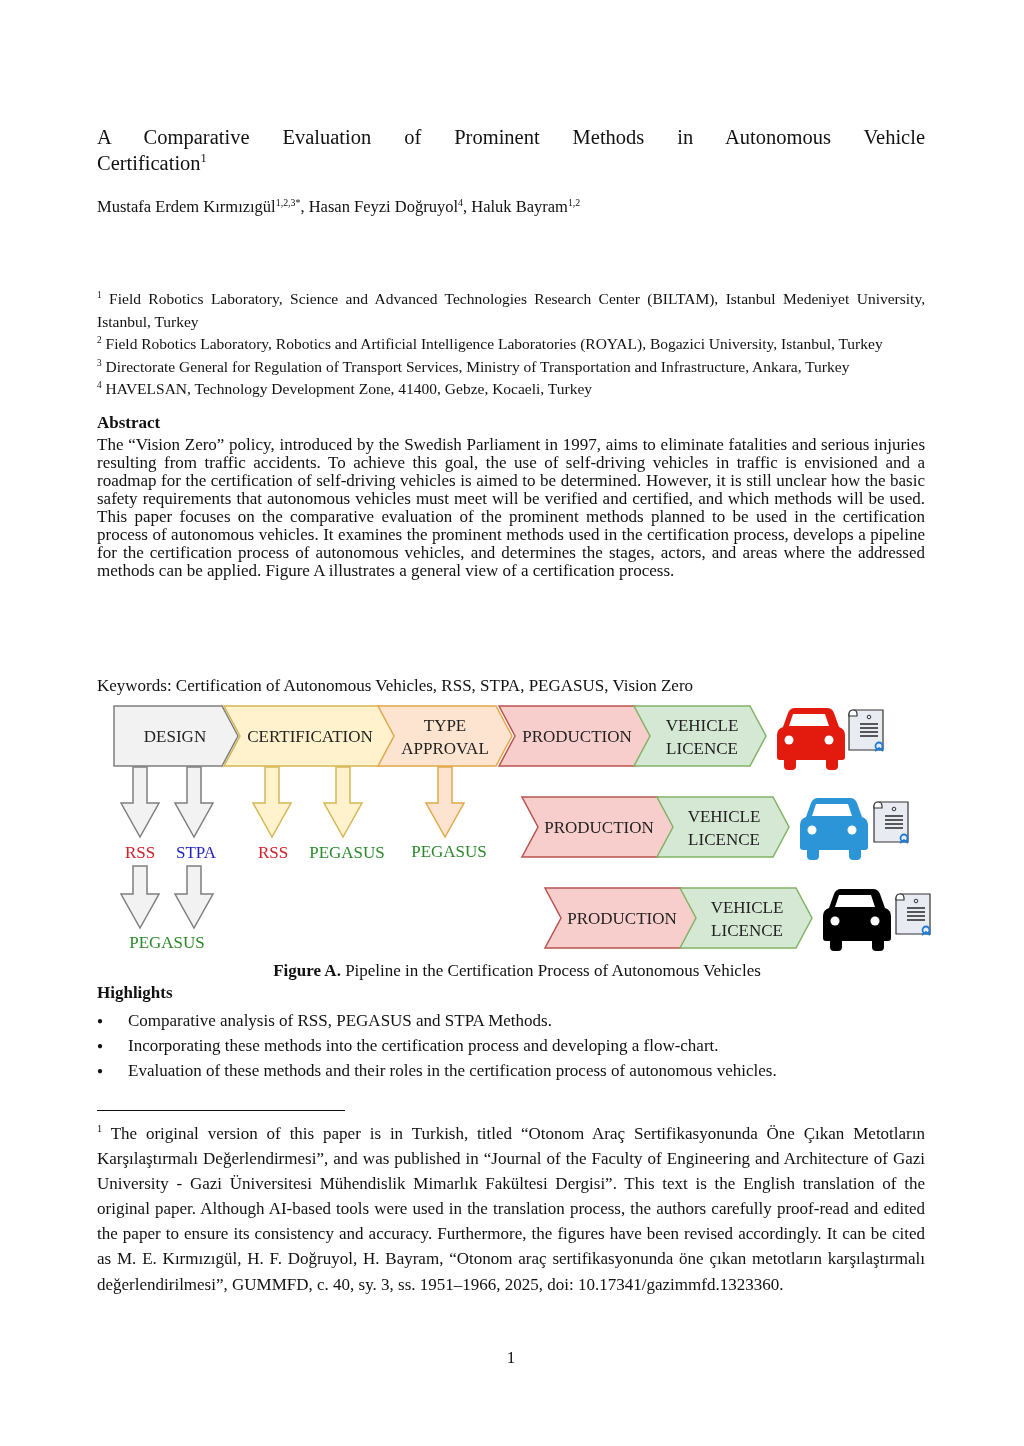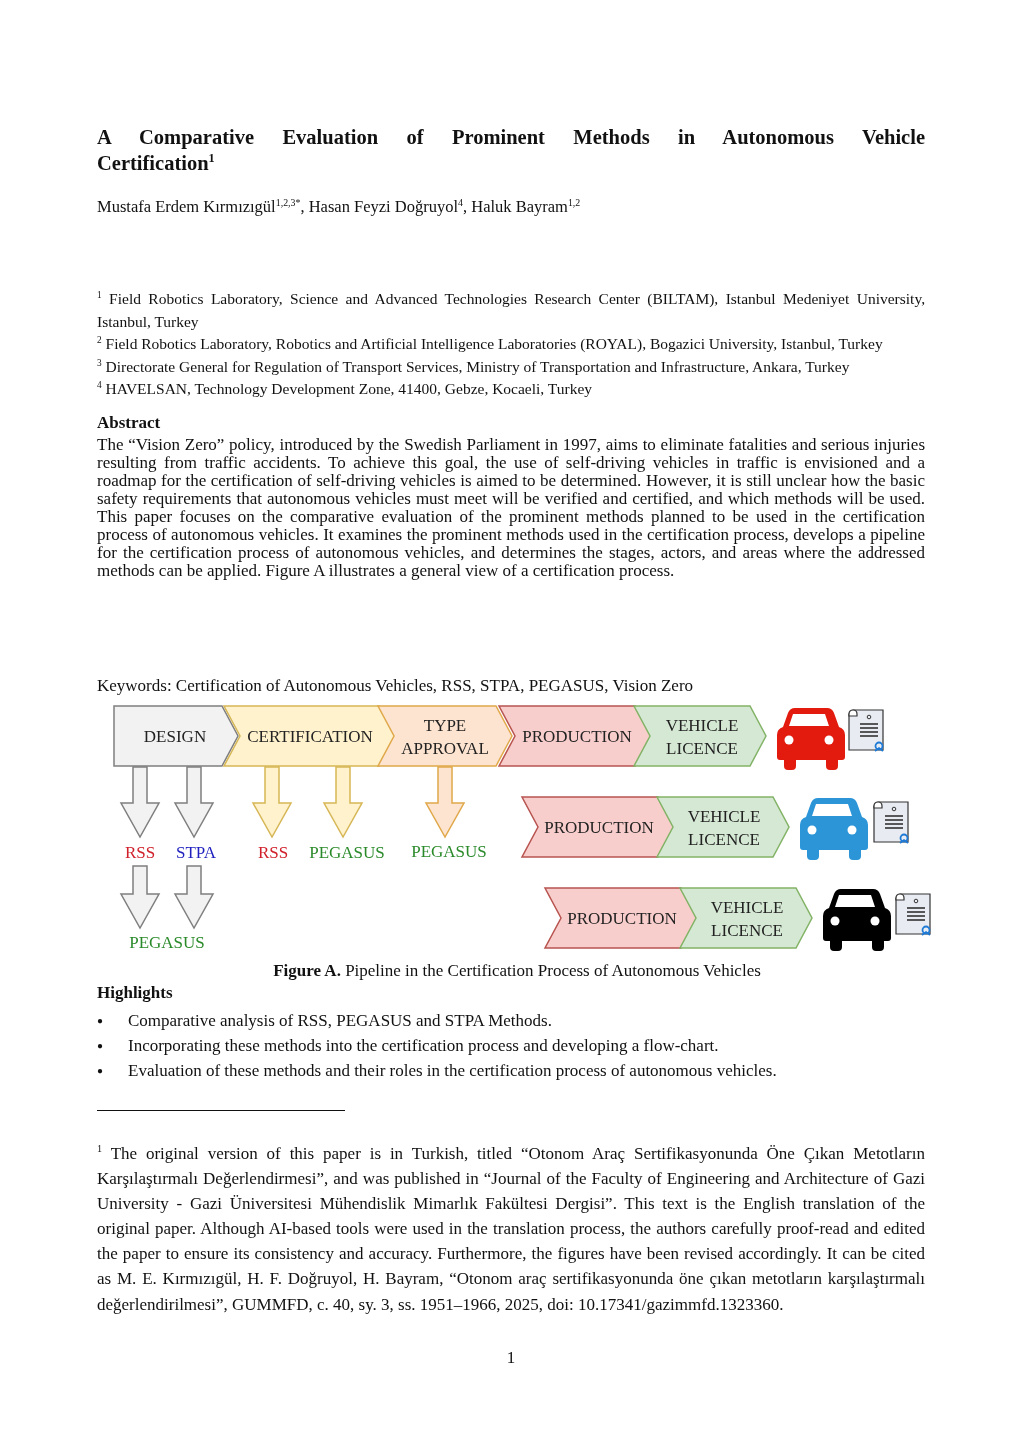--- a/index.html
+++ b/index.html
@@ -1,37 +1,37 @@
 <!DOCTYPE html>
 <html><head>
 <meta charset="utf-8">
 <style>
   html, body { margin: 0; padding: 0; background: #ffffff; }
   body { width: 1024px; height: 1446px; position: relative; overflow: hidden;
          font-family: "Liberation Serif", "DejaVu Serif", serif; color: #111; }
   .page { position: absolute; left: 97px; top: 0; width: 828px; }
-  .title { position: absolute; top: 124px; left: 0; width: 828px; font-weight: bold; font-size: 20.5px;
+  .title { position: absolute; top: 124px; left: 0; width: 828px; font-weight: normal; font-size: 20.5px;
            line-height: 26px; text-align: justify; text-align-last: left; }
   .title .l1 { display: block; text-align: justify; text-align-last: justify; }
   sup { font-size: 0.6em; line-height: 0; vertical-align: super; }
   .authors { position: absolute; top: 197px; left: 0; font-size: 16.5px; }
   .affils { position: absolute; top: 240px; left: 0; width: 828px; font-size: 15.5px; line-height: 22.6px; margin-top: 48px; }
   .affil { text-align: justify; }
   .abstract-h { position: absolute; top: 413px; left: 0; font-weight: bold; font-size: 17px; }
   .abstract { position: absolute; top: 436px; left: 0; width: 828px; font-size: 17px; line-height: 18px; text-align: justify; }
   .keywords { position: absolute; top: 676px; left: 0; font-size: 17px; }
   .keywords b { font-weight: normal; }
   .figure { position: absolute; left: 0; top: 700px; width: 860px; height: 260px; }
   .caption { position: absolute; top: 961px; left: 0; width: 840px; text-align: center; font-size: 17px; }
   .highlights-h { position: absolute; top: 983px; left: 0; font-weight: bold; font-size: 17px; }
   .highlights { position: absolute; top: 1008px; left: 0; width: 828px; margin: 0; padding: 0; list-style: none; font-size: 17px; }
   .highlights li { position: relative; padding-left: 31px; line-height: 25.2px; }
   .highlights li::before { content: "\25CF"; position: absolute; left: 0; font-size: 10px; top: 0; }
   .fn-rule { position: absolute; top: 1110px; left: 0; width: 248px; height: 0; border-top: 1.2px solid #111; }
-  .footnote { position: absolute; top: 1121px; left: 0; width: 828px; font-size: 17px; line-height: 25.1px; text-align: justify; margin-top: 20px; }
+  .footnote { position: absolute; top: 1121px; left: 0; width: 828px; font-size: 17px; line-height: 25.1px; text-align: justify; }
   .pagenum { position: absolute; top: 1348px; left: 0; width: 828px; text-align: center; font-size: 17px; }
   svg text { font-family: "Liberation Serif", "DejaVu Serif", serif; }
 </style>
 </head>
 <body>
 
 <div class="page">
 
   <div class="title">
     <span class="l1">A Comparative Evaluation of Prominent Methods in Autonomous Vehicle</span>

